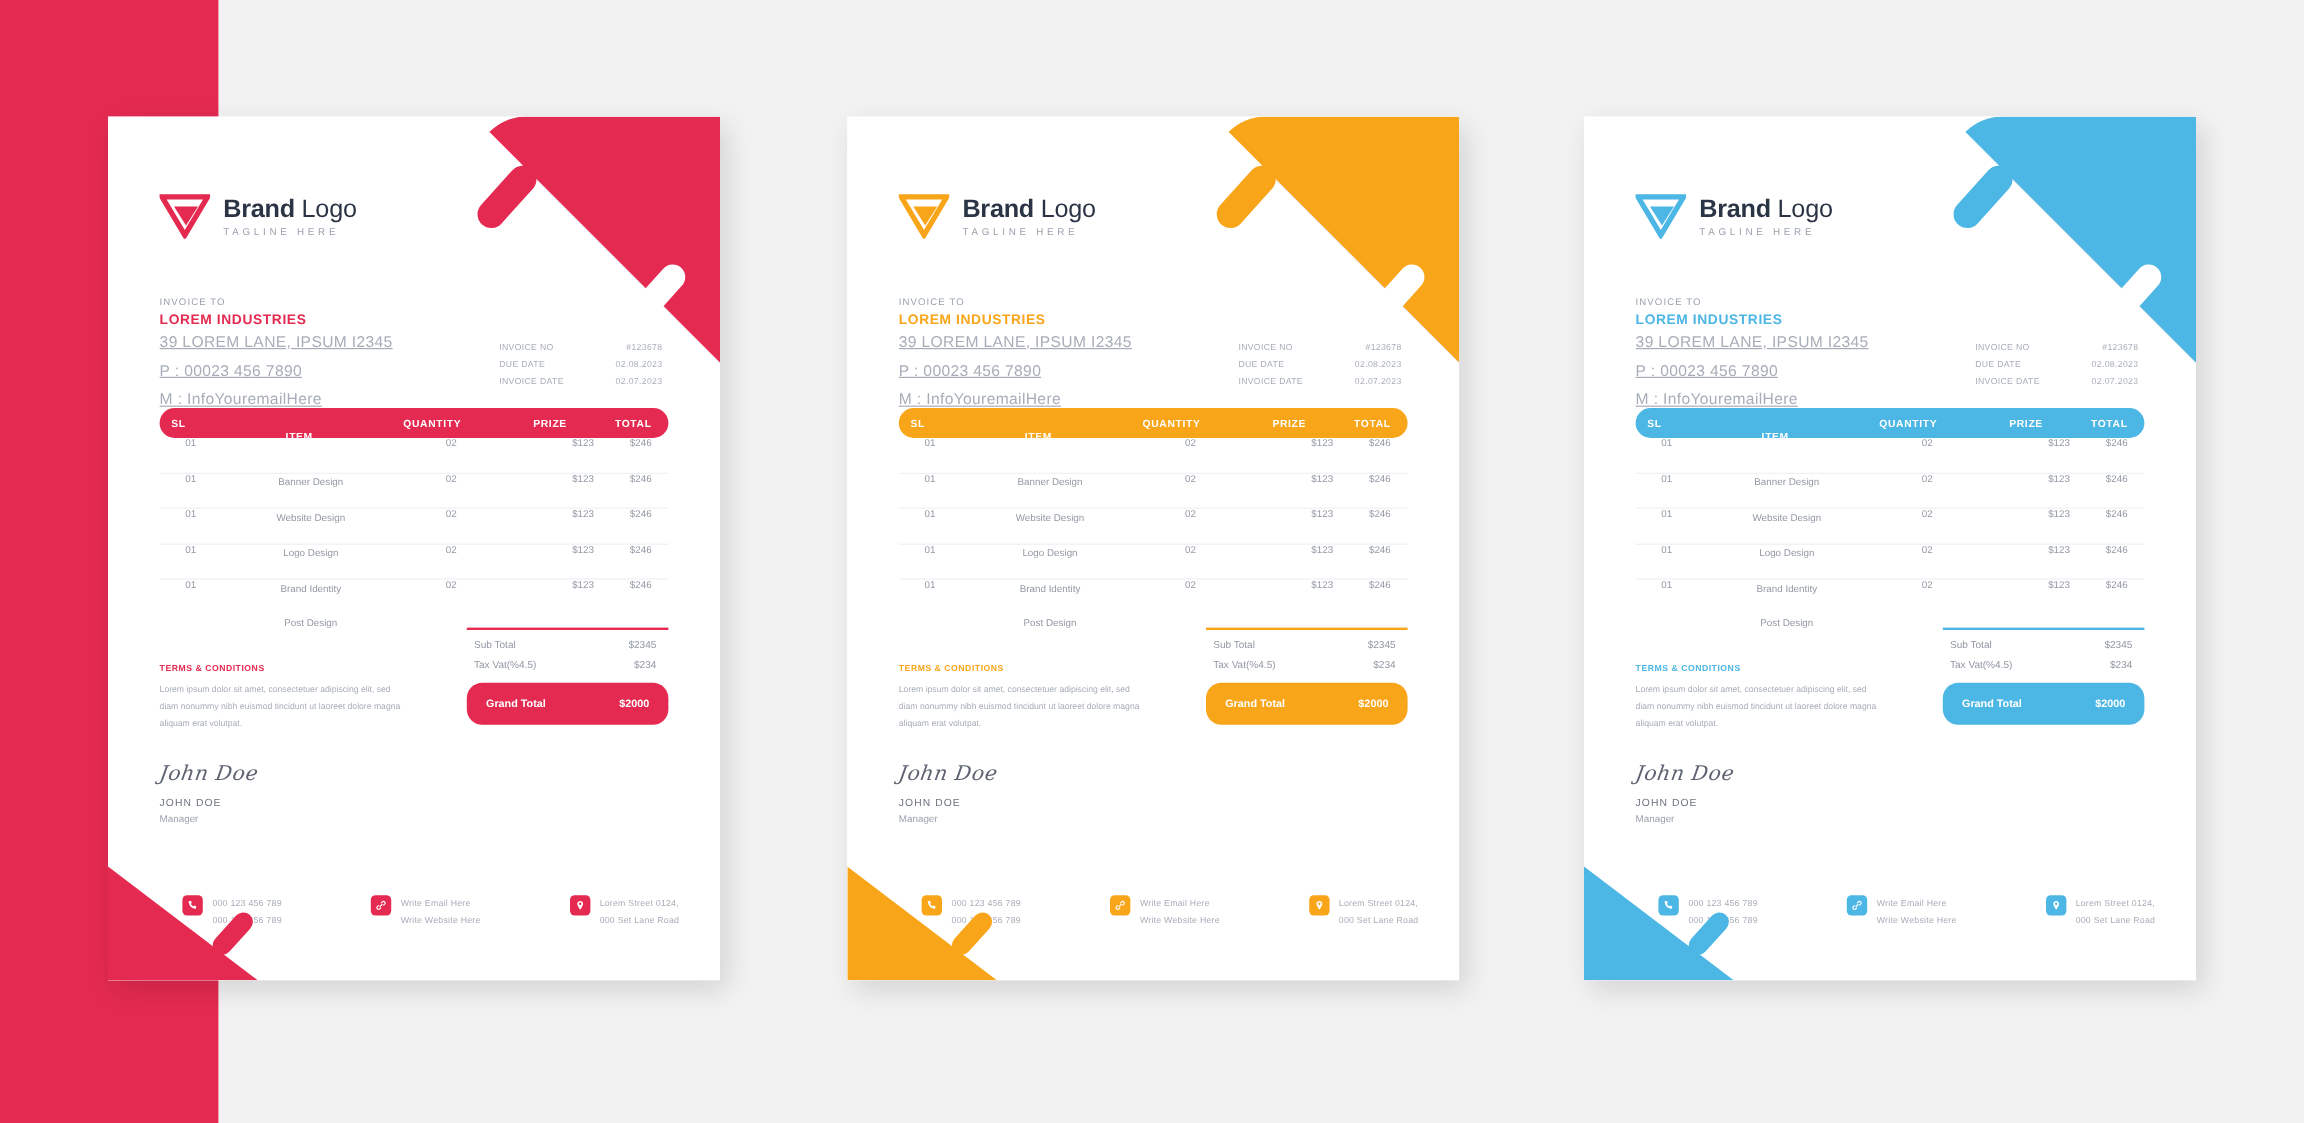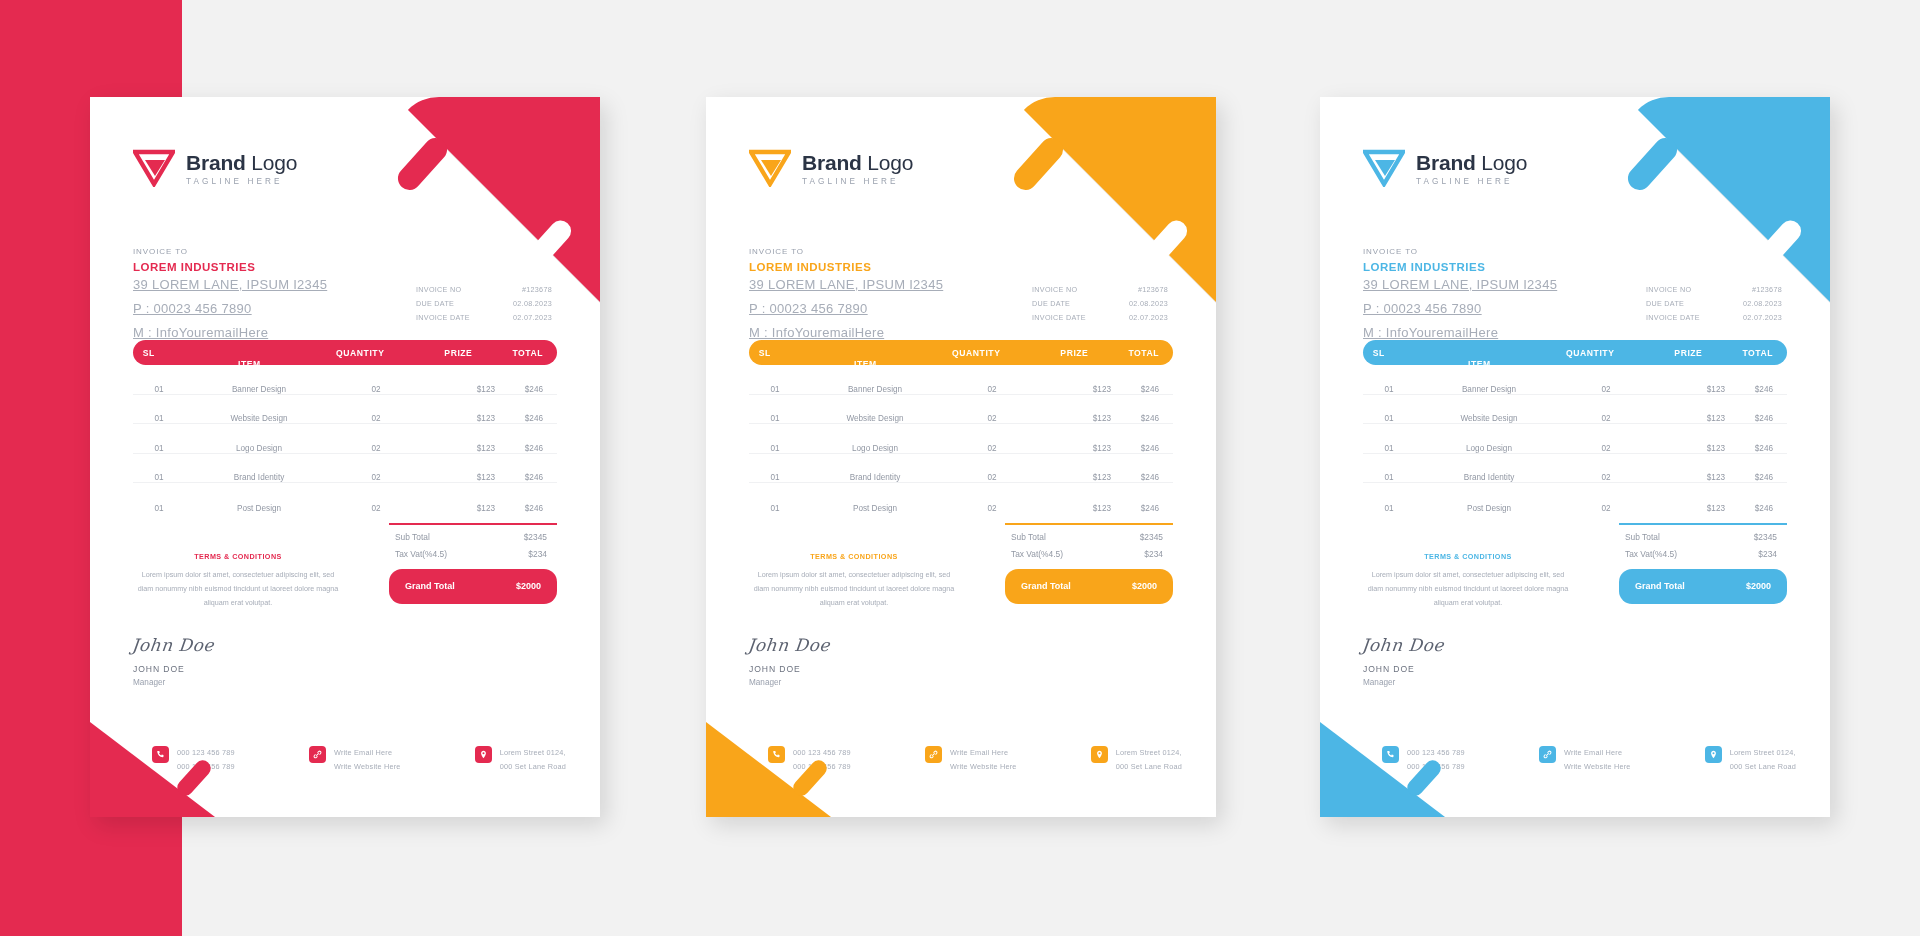--- a/index.html
+++ b/index.html
@@ -62,21 +62,21 @@
     width: 125px; height: 95px;
     clip-path: polygon(0 0, 0 100%, 100% 100%);
   }
   .pill-accent-bl {
     position: absolute; left: 96px; bottom: 18px;
     width: 16px; height: 42px; border-radius: 8px;
     transform: rotate(42deg);
   }
 
   
-  .header { position: absolute; left: 43px; top: 52px; display: flex; align-items: center; gap: 11px; }
+  .header { position: absolute; left: 43px; top: 64px; display: flex; align-items: center; gap: 11px; }
   .logo-mark { width: 42px; height: 38px; flex: none; }
   .logo-text { line-height: 1; padding-top: 2px; }
   .logo-title { font-size: 21px; color: #2b3445; letter-spacing: -0.2px; }
   .logo-title .b { font-weight: bold; }
   .logo-title .l { font-weight: normal; }
   .logo-tag {
     font-size: 8.2px; letter-spacing: 3.1px; color: #9aa1ae;
     margin-top: 5px; font-weight: normal;
   }
 
@@ -93,21 +93,21 @@
   .meta-v { width: 62px; text-align: right; }
 
   
   .tbl { position: absolute; left: 43px; top: 243px; width: 424px; }
   .tbl-head {
     display: flex; align-items: center; height: 25px;
     border-radius: 13px; color: #fff;
     font-size: 8.6px; font-weight: bold; letter-spacing: 0.55px; gap: 40px;
   }
   .tbl-row {
-    display: flex; align-items: flex-end; height: 29.5px;
+    display: flex; align-items: flex-start; height: 29.5px;
     border-bottom: 1px solid #f0f1f3;
     font-size: 8.2px; color: #9298a4;
   }
   .tbl-row:last-child { border-bottom: none; }
   .c-sl    { width: 52px; text-align: center; }
   .c-desc  { width: 148px; text-align: center; margin-top: 32px; }
   .c-qty   { width: 86px; text-align: center; }
   .c-prize { width: 76px; text-align: right; }
   .c-total { width: 62px; text-align: right; padding-right: 14px; }
 
@@ -118,21 +118,21 @@
     display: flex; justify-content: space-between;
     font-size: 8.4px; color: #9298a4; padding: 7px 10px 0 6px;
   }
   .grand {
     margin-top: 10px; height: 35px; border-radius: 13px;
     display: flex; align-items: center; justify-content: space-between;
     padding: 0 16px; color: #fff; font-size: 9px; font-weight: bold;
   }
 
   
-  .terms { position: absolute; left: 43px; top: 455px; width: 210px; text-align: center; }
+  .terms { position: absolute; left: 43px; top: 455px; width: 210px; }
   .terms-title { font-size: 7.2px; font-weight: bold; letter-spacing: 0.45px; }
   .terms-body { margin-top: 7px; font-size: 7.2px; color: #a7adb8; line-height: 1.92; }
 
   
   .sign { position: absolute; left: 43px; top: 538px; }
   .sign-script {
     font-family: "DejaVu Serif", serif;
     font-style: italic; font-size: 17px; color: #5c6270;
     transform: skewX(-9deg); letter-spacing: 0.5px;
   }

